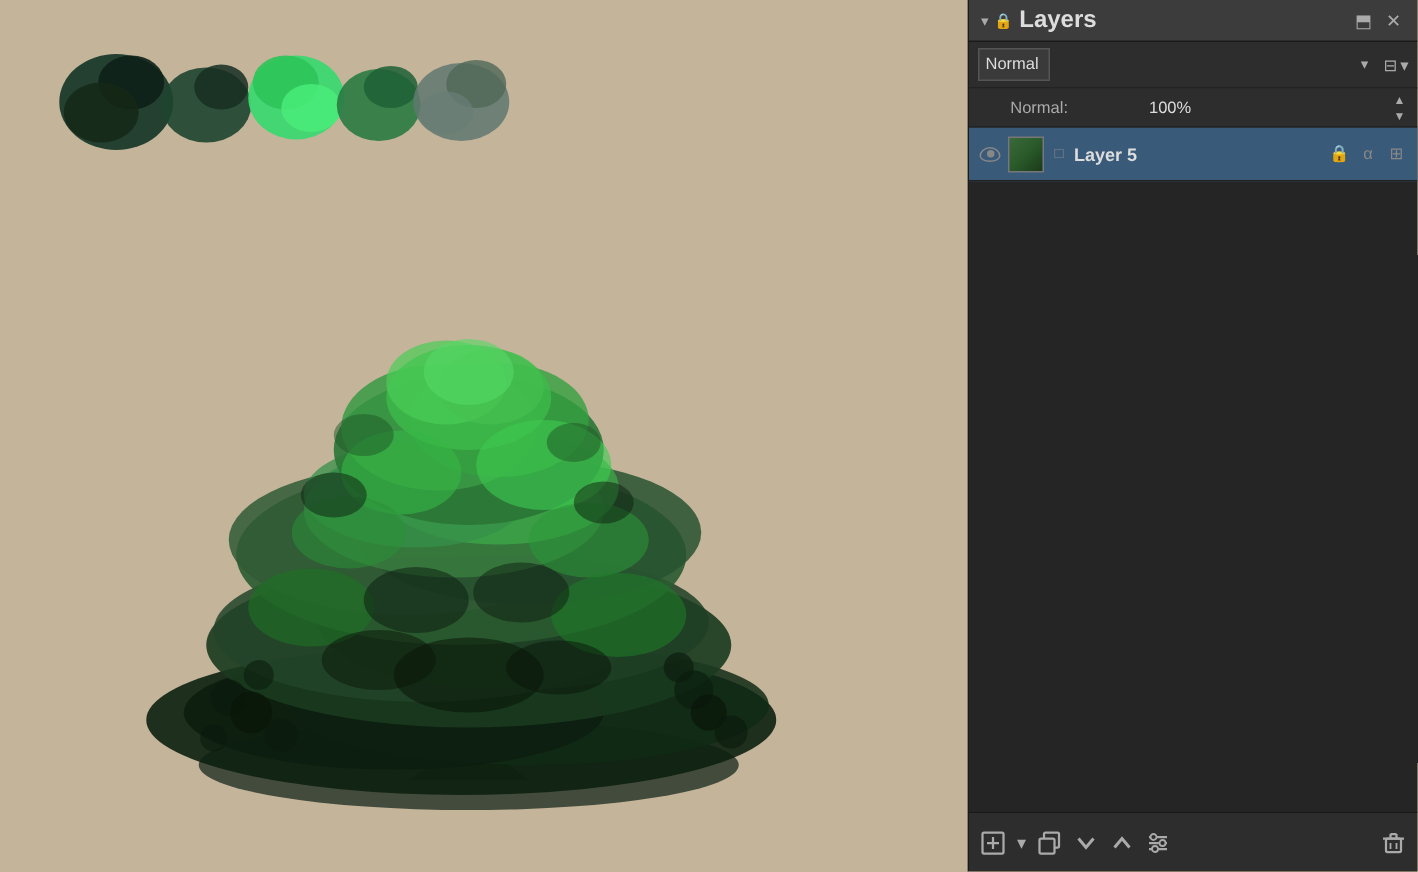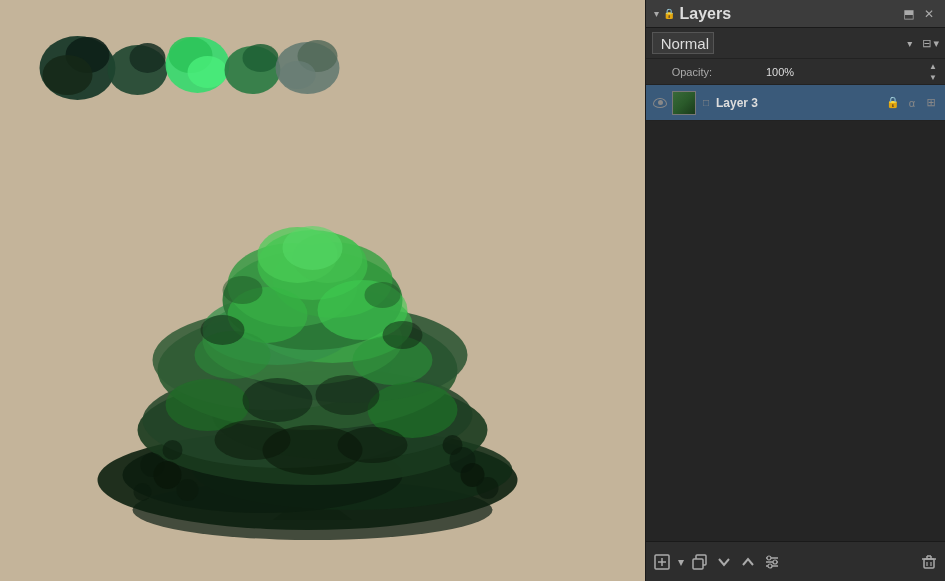--- a/index.html
+++ b/index.html
@@ -83,25 +83,24 @@
       background: #2d2d2d;
       border-bottom: 1px solid #222;
     }
 
     #blend-mode-select {
       flex: 1;
       background: #3a3a3a;
       border: 1px solid #555;
       color: #ddd;
       padding: 2px 4px;
-      font-size: 15px;
+      font-size: 11px;
       height: 22px;
       cursor: pointer;
       appearance: none;
-      text-align: right;
       -webkit-appearance: none;
     }
 
     .blend-select-wrapper {
       flex: 1;
       position: relative;
     }
 
     .blend-select-wrapper::after {
       content: '▾';
@@ -401,42 +400,42 @@
         <option>Lighten</option>
       </select>
     </div>
     <div id="filter-btn">
       <span>⊟</span>
       <span>▾</span>
     </div>
   </div>
 
   <div id="opacity-row">
-    <span id="opacity-label">Opacity:</span>
+    <span id="opacity-label">Normal:</span>
     <span id="opacity-value">100%</span>
     <div id="opacity-spinner">
       <span class="spin-btn">▲</span>
       <span class="spin-btn">▼</span>
     </div>
   </div>
 
   <div id="layers-list">
     <div class="layer-item">
 
       <div class="layer-visibility">
         <div class="eye-icon"></div>
       </div>
 
       <div class="layer-thumbnail">
         <div class="thumb-inner"></div>
       </div>
 
       <div class="layer-link">□</div>
 
-      <span class="layer-name">Layer 3</span>
+      <span class="layer-name">Layer 5</span>
 
       <div class="layer-actions">
         <span class="layer-action-icon">🔒</span>
         <span class="layer-action-icon">α</span>
         <span class="layer-action-icon">⊞</span>
       </div>
     </div>
   </div>
 
   <div id="layer-toolbar">

